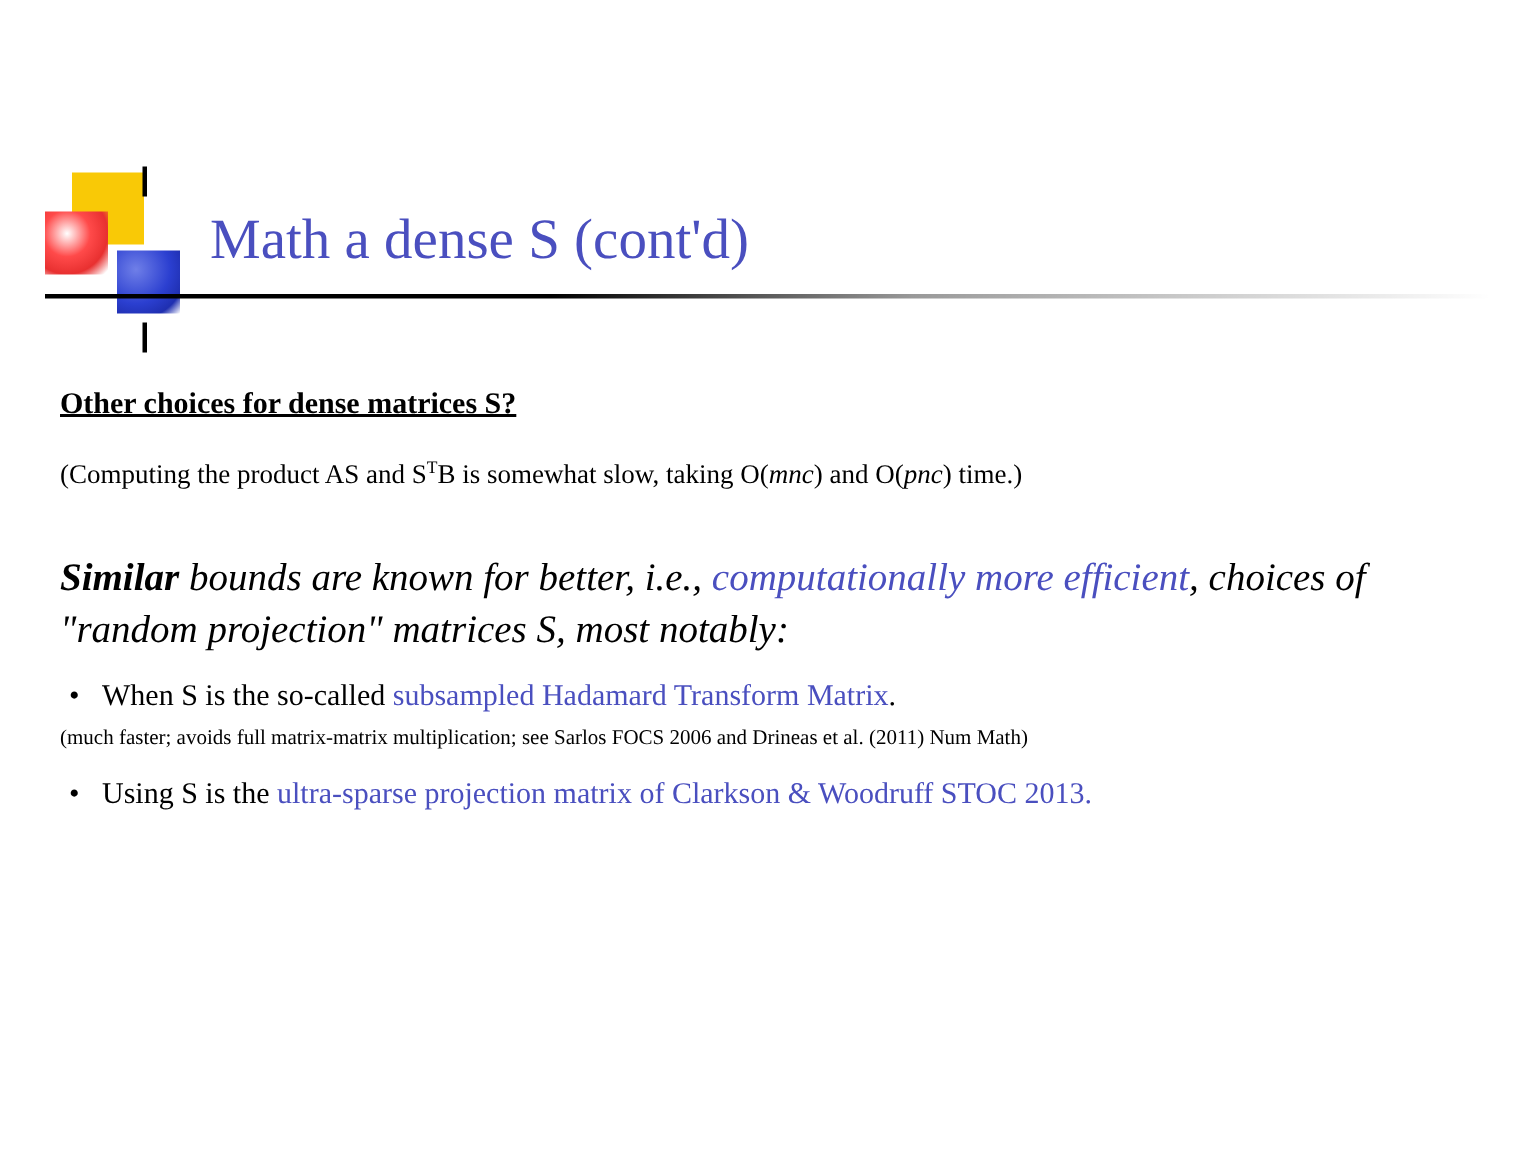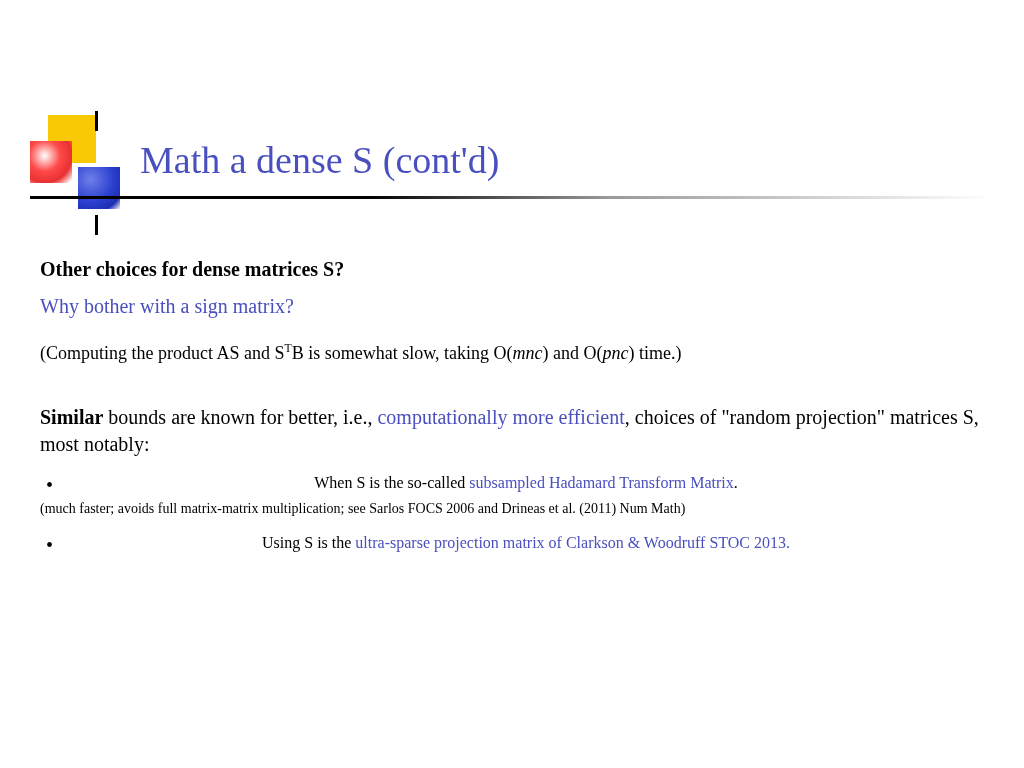--- a/index.html
+++ b/index.html
@@ -78,53 +78,54 @@
     position: absolute;
     top: 258px;
     left: 40px;
     right: 40px;
     font-family: "Comic Sans MS", "Segoe Script", cursive;
     color: #000;
   }
   .heading-underline {
     font-size: 20px;
     font-weight: bold;
+    text-decoration: underline;
     margin-bottom: 14px;
   }
   .subq {
     font-size: 20px;
     color: #4a4fbf;
     margin-bottom: 10px;
   }
   .paren {
     font-size: 18px;
     margin-bottom: 40px;
     margin-top: 24px;
   }
   .para {
-    font-size: 20px;
+    font-size: 26px;
     margin-bottom: 14px;
     line-height: 1.35;
+    font-style: italic;
   }
   .bold { font-weight: bold; }
   .blue { color: #4a4fbf; }
   .italic { font-style: italic; }
   sup { font-size: 0.65em; vertical-align: super; }
   ul.bullets {
     list-style: none;
     margin: 0 0 4px 0;
     padding: 0;
   }
   ul.bullets li {
     position: relative;
     padding-left: 28px;
-    font-size: 16px;
+    font-size: 20px;
     margin-bottom: 6px;
     line-height: 1.35;
-    text-align: center;
   }
   ul.bullets li::before {
     content: "•";
     position: absolute;
     left: 6px;
     top: 0;
     font-size: 20px;
   }
   .note {
     font-size: 14px;
@@ -143,21 +144,20 @@
   <div class="tick-v2"></div>
 </div>
 
 <div class="title">Math a dense S (cont'd)</div>
 <div class="title-rule"></div>
 
 <div class="content">
 
   <div class="heading-underline">Other choices for dense matrices S?</div>
 
-  <div class="subq">Why bother with a sign matrix?</div>
 
   <div class="paren">
     <span>(Computing the product AS and S</span><sup>T</sup><span>B is somewhat slow, taking O(</span><span class="italic">mnc</span><span>) and O(</span><span class="italic">pnc</span><span>) time.)</span>
   </div>
 
   <div class="para">
     <span class="bold">Similar</span><span> bounds are known for better, i.e., </span><span class="blue">computationally more efficient</span><span>, choices of "random projection" matrices S, most notably:</span>
   </div>
 
   <ul class="bullets">

